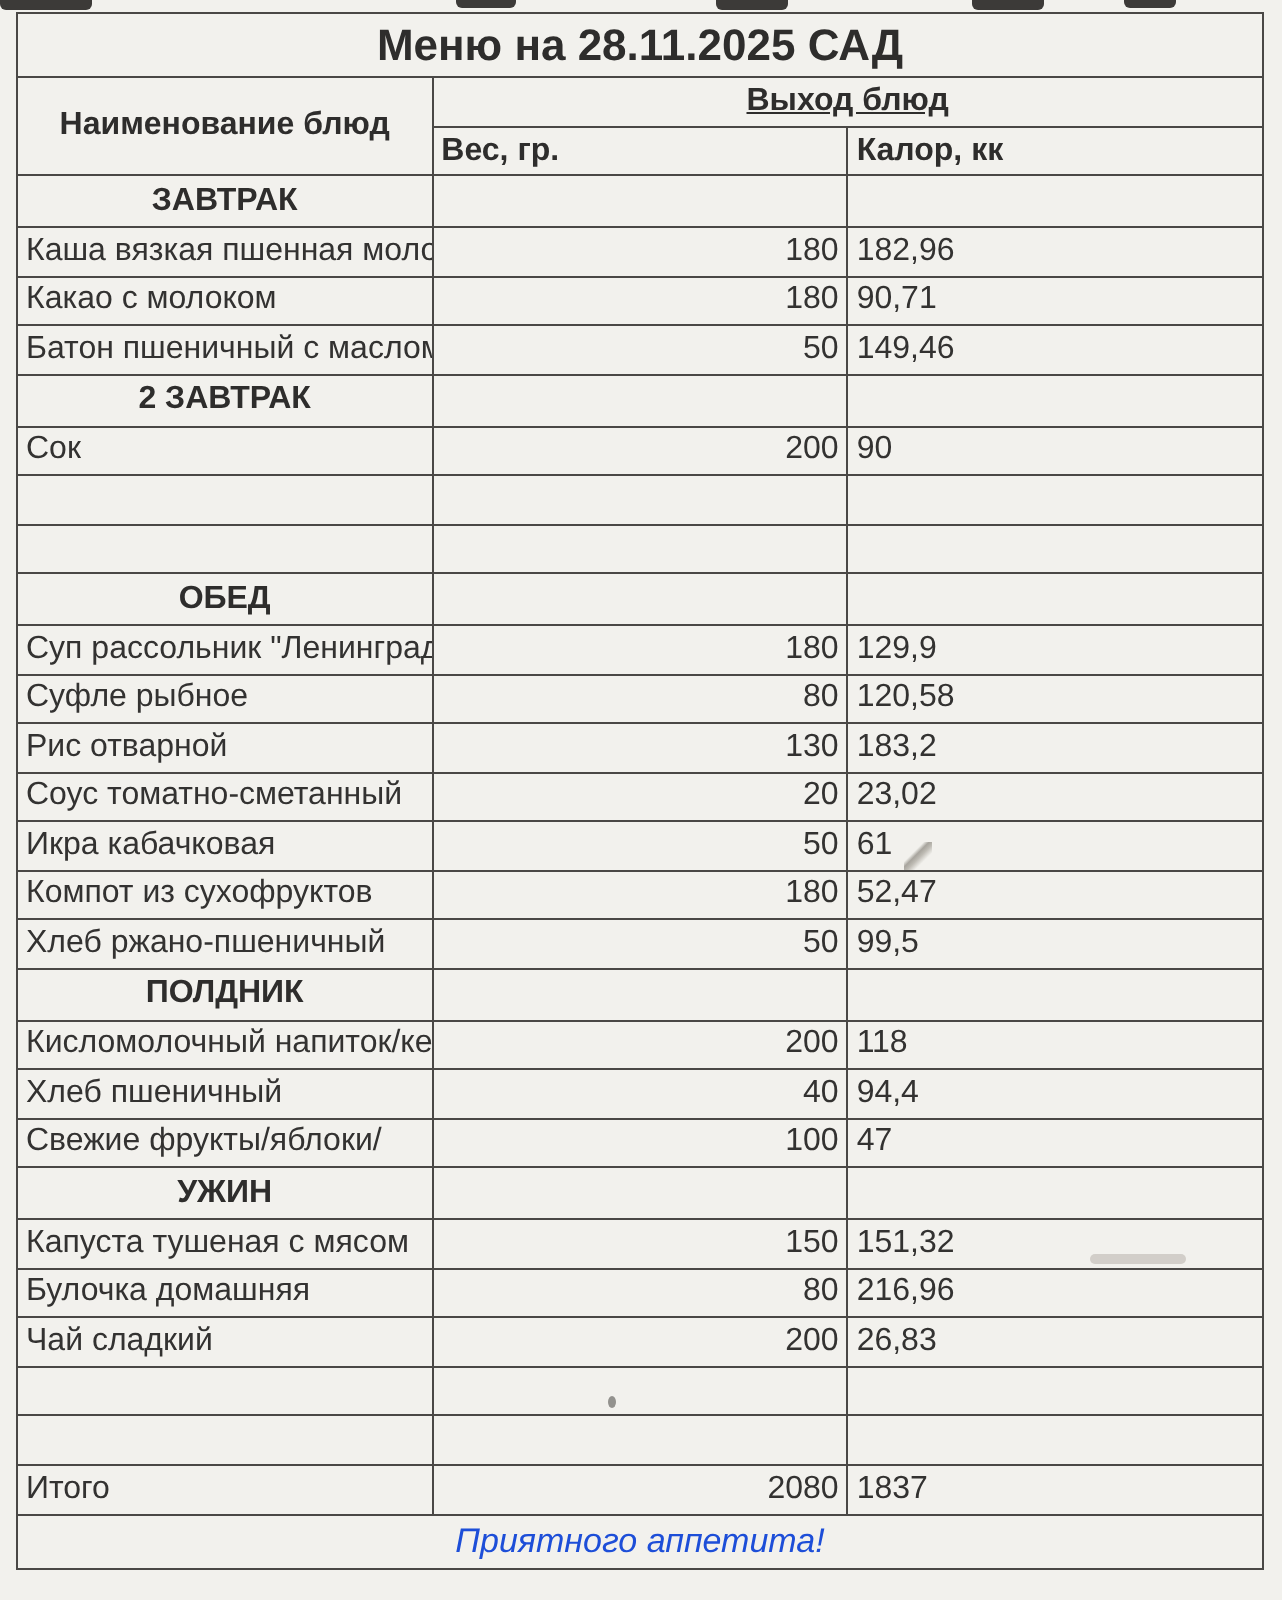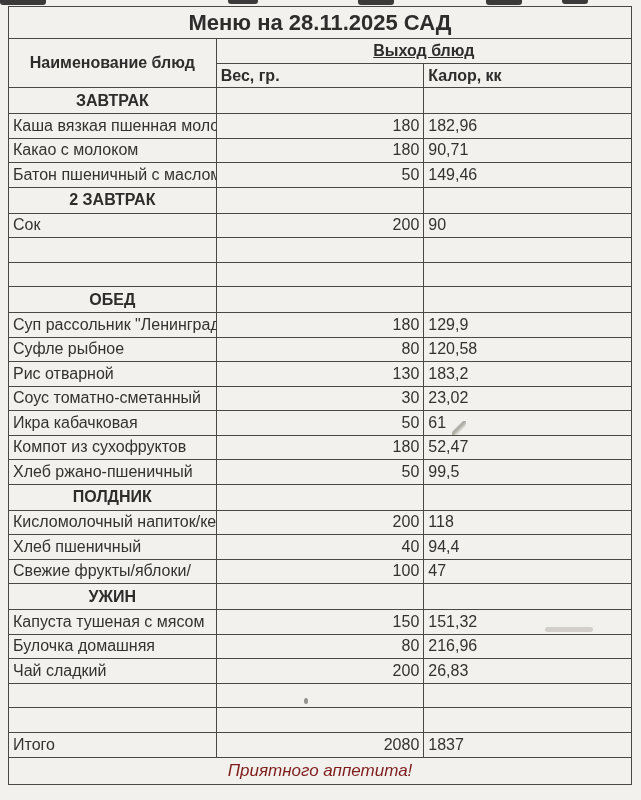--- a/index.html
+++ b/index.html
@@ -59,21 +59,21 @@
     text-align: center;
     font-weight: bold;
     color: #2e2d2c;
   }
   tr.r-total td { height: 24px; }
   .footer-cell {
     height: 26px;
     text-align: center;
     font-style: italic;
     font-size: 17px;
-    color: #7f1d1d;
+    color: #1d4ed8;
   }
   .smudge-1 {
     position: absolute;
     left: 452px;
     top: 421px;
     width: 14px;
     height: 14px;
     background: linear-gradient(135deg, transparent 35%, #9a978f 45%, #b5b2aa 55%, transparent 70%);
     opacity: 0.85;
   }
@@ -177,21 +177,21 @@
         <td class="c-num">80</td>
         <td class="c-num2">120,58</td>
       </tr>
       <tr class="r-item">
         <td class="c-name">Рис отварной</td>
         <td class="c-num">130</td>
         <td class="c-num2">183,2</td>
       </tr>
       <tr class="r-item">
         <td class="c-name">Соус томатно-сметанный</td>
-        <td class="c-num">30</td>
+        <td class="c-num">20</td>
         <td class="c-num2">23,02</td>
       </tr>
       <tr class="r-item">
         <td class="c-name">Икра кабачковая</td>
         <td class="c-num">50</td>
         <td class="c-num2">61</td>
       </tr>
       <tr class="r-item">
         <td class="c-name">Компот из сухофруктов</td>
         <td class="c-num">180</td>

